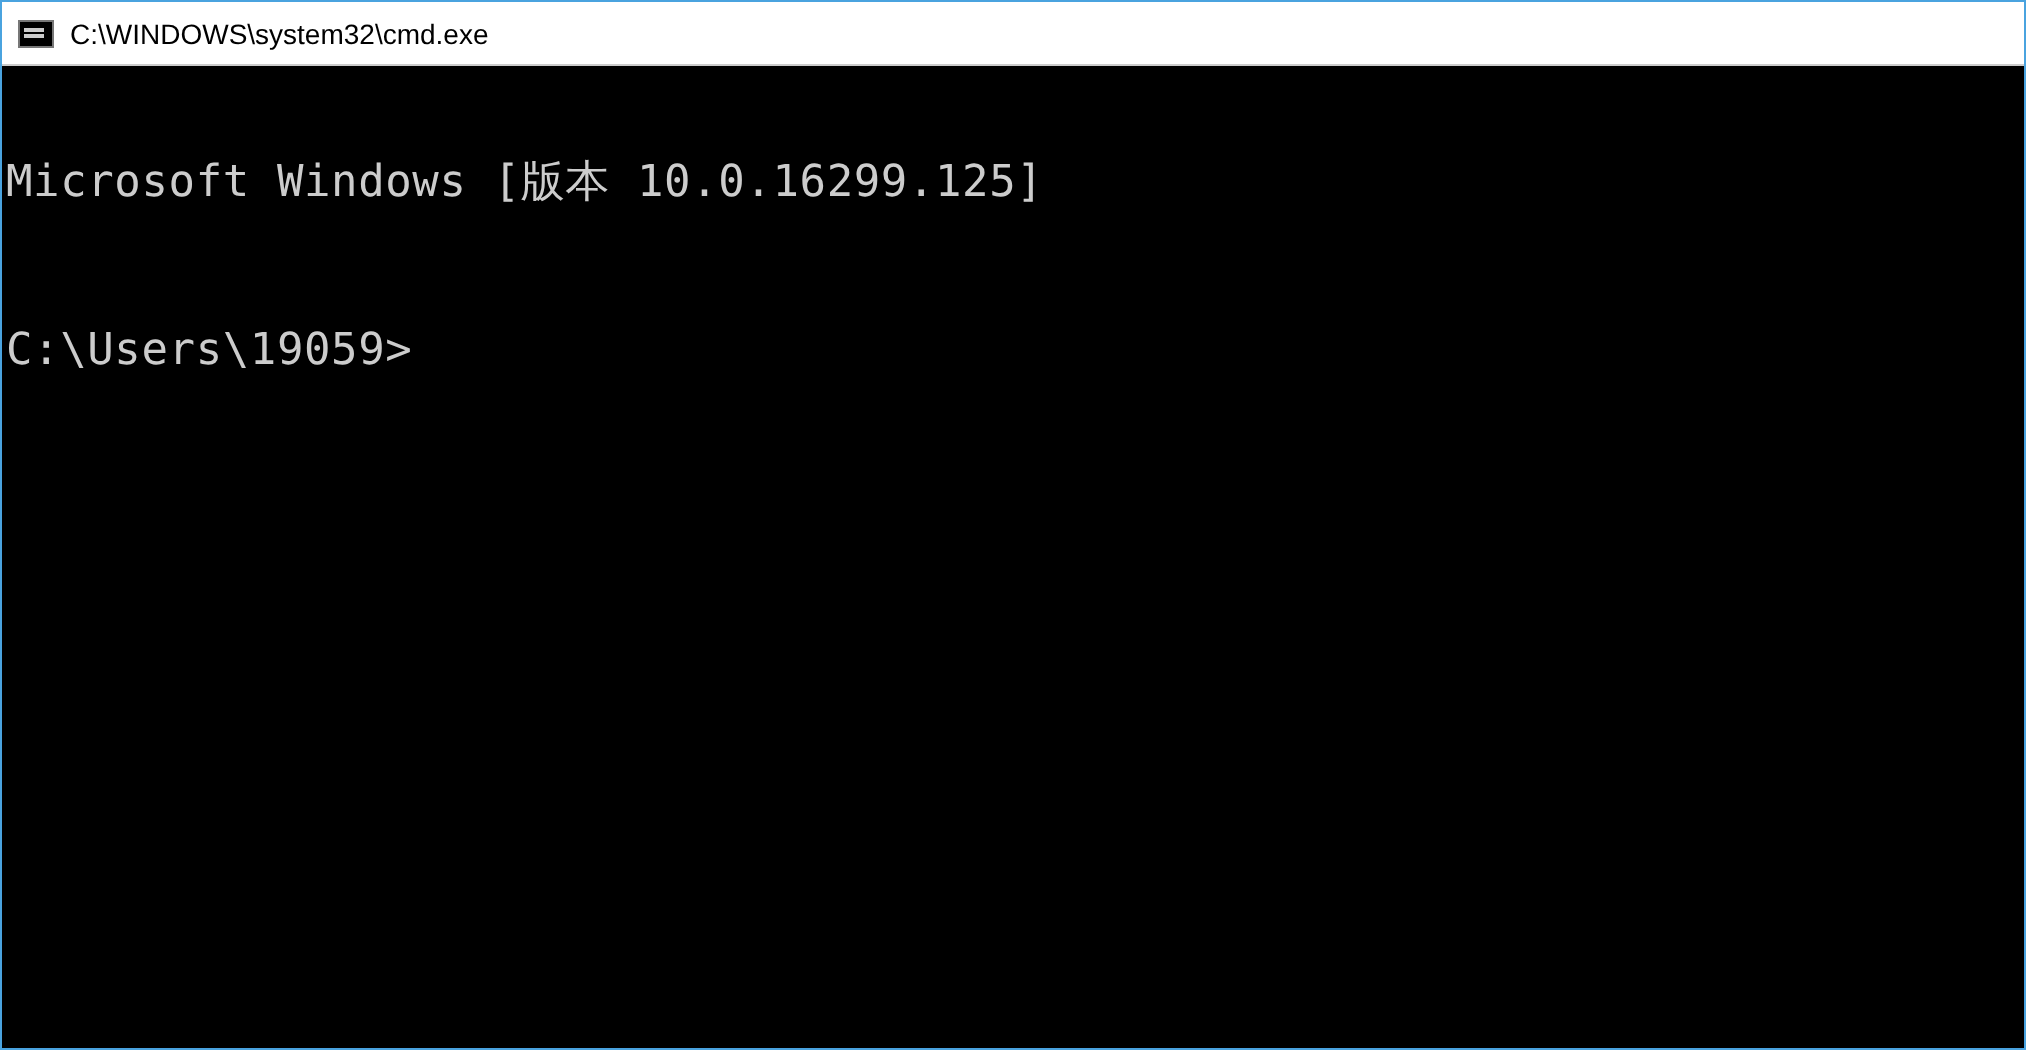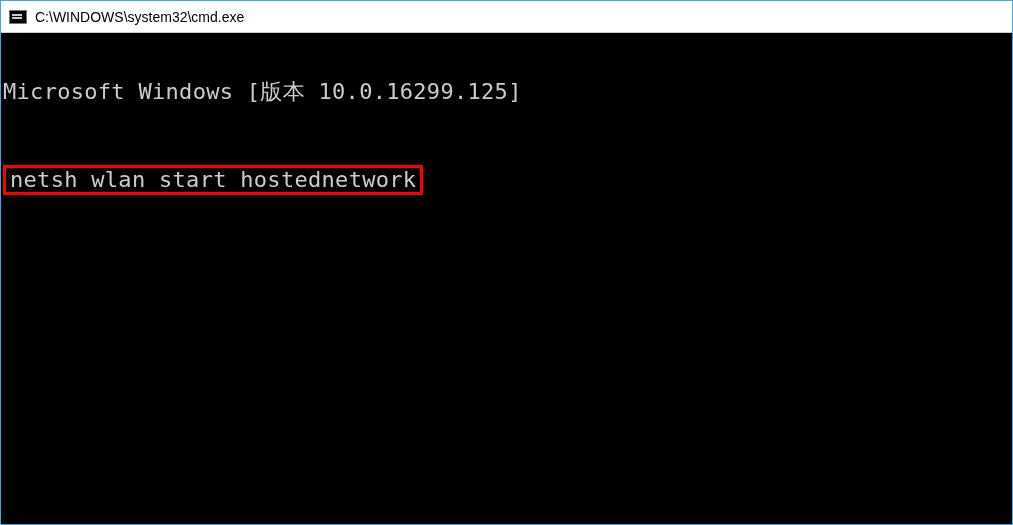--- a/index.html
+++ b/index.html
@@ -83,16 +83,16 @@
 <body>
 
 <div class="window">
   <div class="titlebar">
     <div class="titlebar-icon"></div>
     <span class="titlebar-text">C:\WINDOWS\system32\cmd.exe</span>
   </div>
   <div class="terminal">
     <span class="line">Microsoft Windows [版本 10.0.16299.125]</span>
     <div class="prompt-line">
-      <span class="highlight-box"><span>netsh wlan start hostednetwork</span></span>
+      <span>C:\Users\19059&gt;</span>
     </div>
   </div>
 </div>
 
 </body></html>

